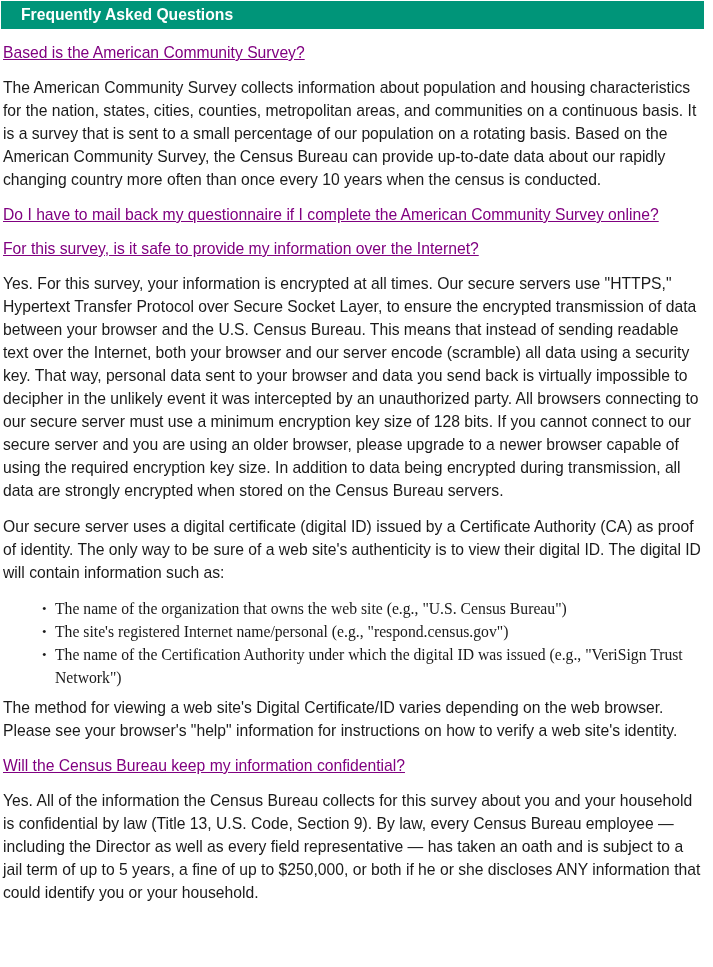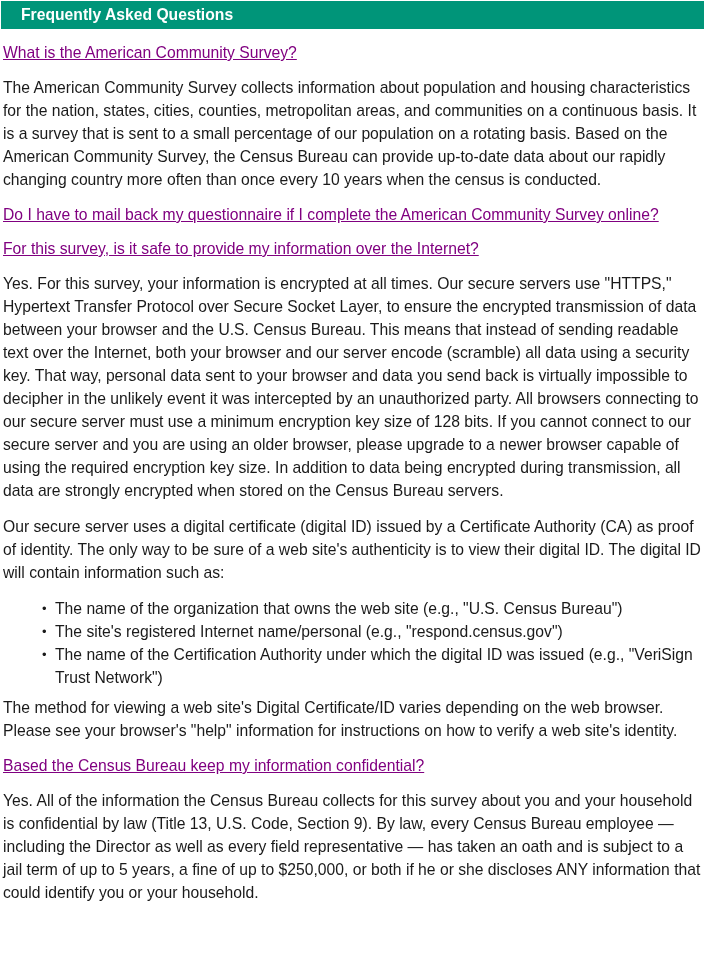--- a/index.html
+++ b/index.html
@@ -38,20 +38,21 @@
     cursor: pointer;
   }
   p.answer {
     margin: 7px 0 13px 0;
     line-height: 23px;
   }
   ul.bullets {
     list-style: none;
     margin: 13px 0 0 0;
     padding: 0 0 0 52px;
+    font-family: Liberation Serif, serif;
   }
   ul.bullets li {
     position: relative;
     line-height: 23px;
   }
   ul.bullets li::before {
     content: "\2022";
     position: absolute;
     left: -13px;
     top: 0;
@@ -64,33 +65,33 @@
 <body>
 
 <div class="page">
 
   <div class="header-bar">
     <span>Frequently Asked Questions</span>
   </div>
 
   <div class="content">
 
-    <a class="question" href="#">What is the American Community Survey?</a>
+    <a class="question" href="#">Based is the American Community Survey?</a>
     <p class="answer">The American Community Survey collects information about population and housing characteristics for the nation, states, cities, counties, metropolitan areas, and communities on a continuous basis. It is a survey that is sent to a small percentage of our population on a rotating basis. Based on the American Community Survey, the Census Bureau can provide up-to-date data about our rapidly changing country more often than once every 10 years when the census is conducted.</p>
 
     <a class="question" href="#">Do I have to mail back my questionnaire if I complete the American Community Survey online?</a>
 
     <a class="question" href="#">For this survey, is it safe to provide my information over the Internet?</a>
     <p class="answer">Yes. For this survey, your information is encrypted at all times. Our secure servers use "HTTPS," Hypertext Transfer Protocol over Secure Socket Layer, to ensure the encrypted transmission of data between your browser and the U.S. Census Bureau. This means that instead of sending readable text over the Internet, both your browser and our server encode (scramble) all data using a security key. That way, personal data sent to your browser and data you send back is virtually impossible to decipher in the unlikely event it was intercepted by an unauthorized party. All browsers connecting to our secure server must use a minimum encryption key size of 128 bits. If you cannot connect to our secure server and you are using an older browser, please upgrade to a newer browser capable of using the required encryption key size. In addition to data being encrypted during transmission, all data are strongly encrypted when stored on the Census Bureau servers.</p>
 
     <p class="answer">Our secure server uses a digital certificate (digital ID) issued by a Certificate Authority (CA) as proof of identity. The only way to be sure of a web site's authenticity is to view their digital ID. The digital ID will contain information such as:</p>
     <ul class="bullets">
       <li>The name of the organization that owns the web site (e.g., "U.S. Census Bureau")</li>
       <li>The site's registered Internet name/personal (e.g., "respond.census.gov")</li>
       <li>The name of the Certification Authority under which the digital ID was issued (e.g., "VeriSign Trust Network")</li>
     </ul>
     <p class="answer">The method for viewing a web site's Digital Certificate/ID varies depending on the web browser. Please see your browser's "help" information for instructions on how to verify a web site's identity.</p>
 
-    <a class="question" href="#">Based the Census Bureau keep my information confidential?</a>
+    <a class="question" href="#">Will the Census Bureau keep my information confidential?</a>
     <p class="answer">Yes. All of the information the Census Bureau collects for this survey about you and your household is confidential by law (Title 13, U.S. Code, Section 9). By law, every Census Bureau employee — including the Director as well as every field representative — has taken an oath and is subject to a jail term of up to 5 years, a fine of up to $250,000, or both if he or she discloses ANY information that could identify you or your household.</p>
 
   </div>
 </div>
 
 </body></html>

